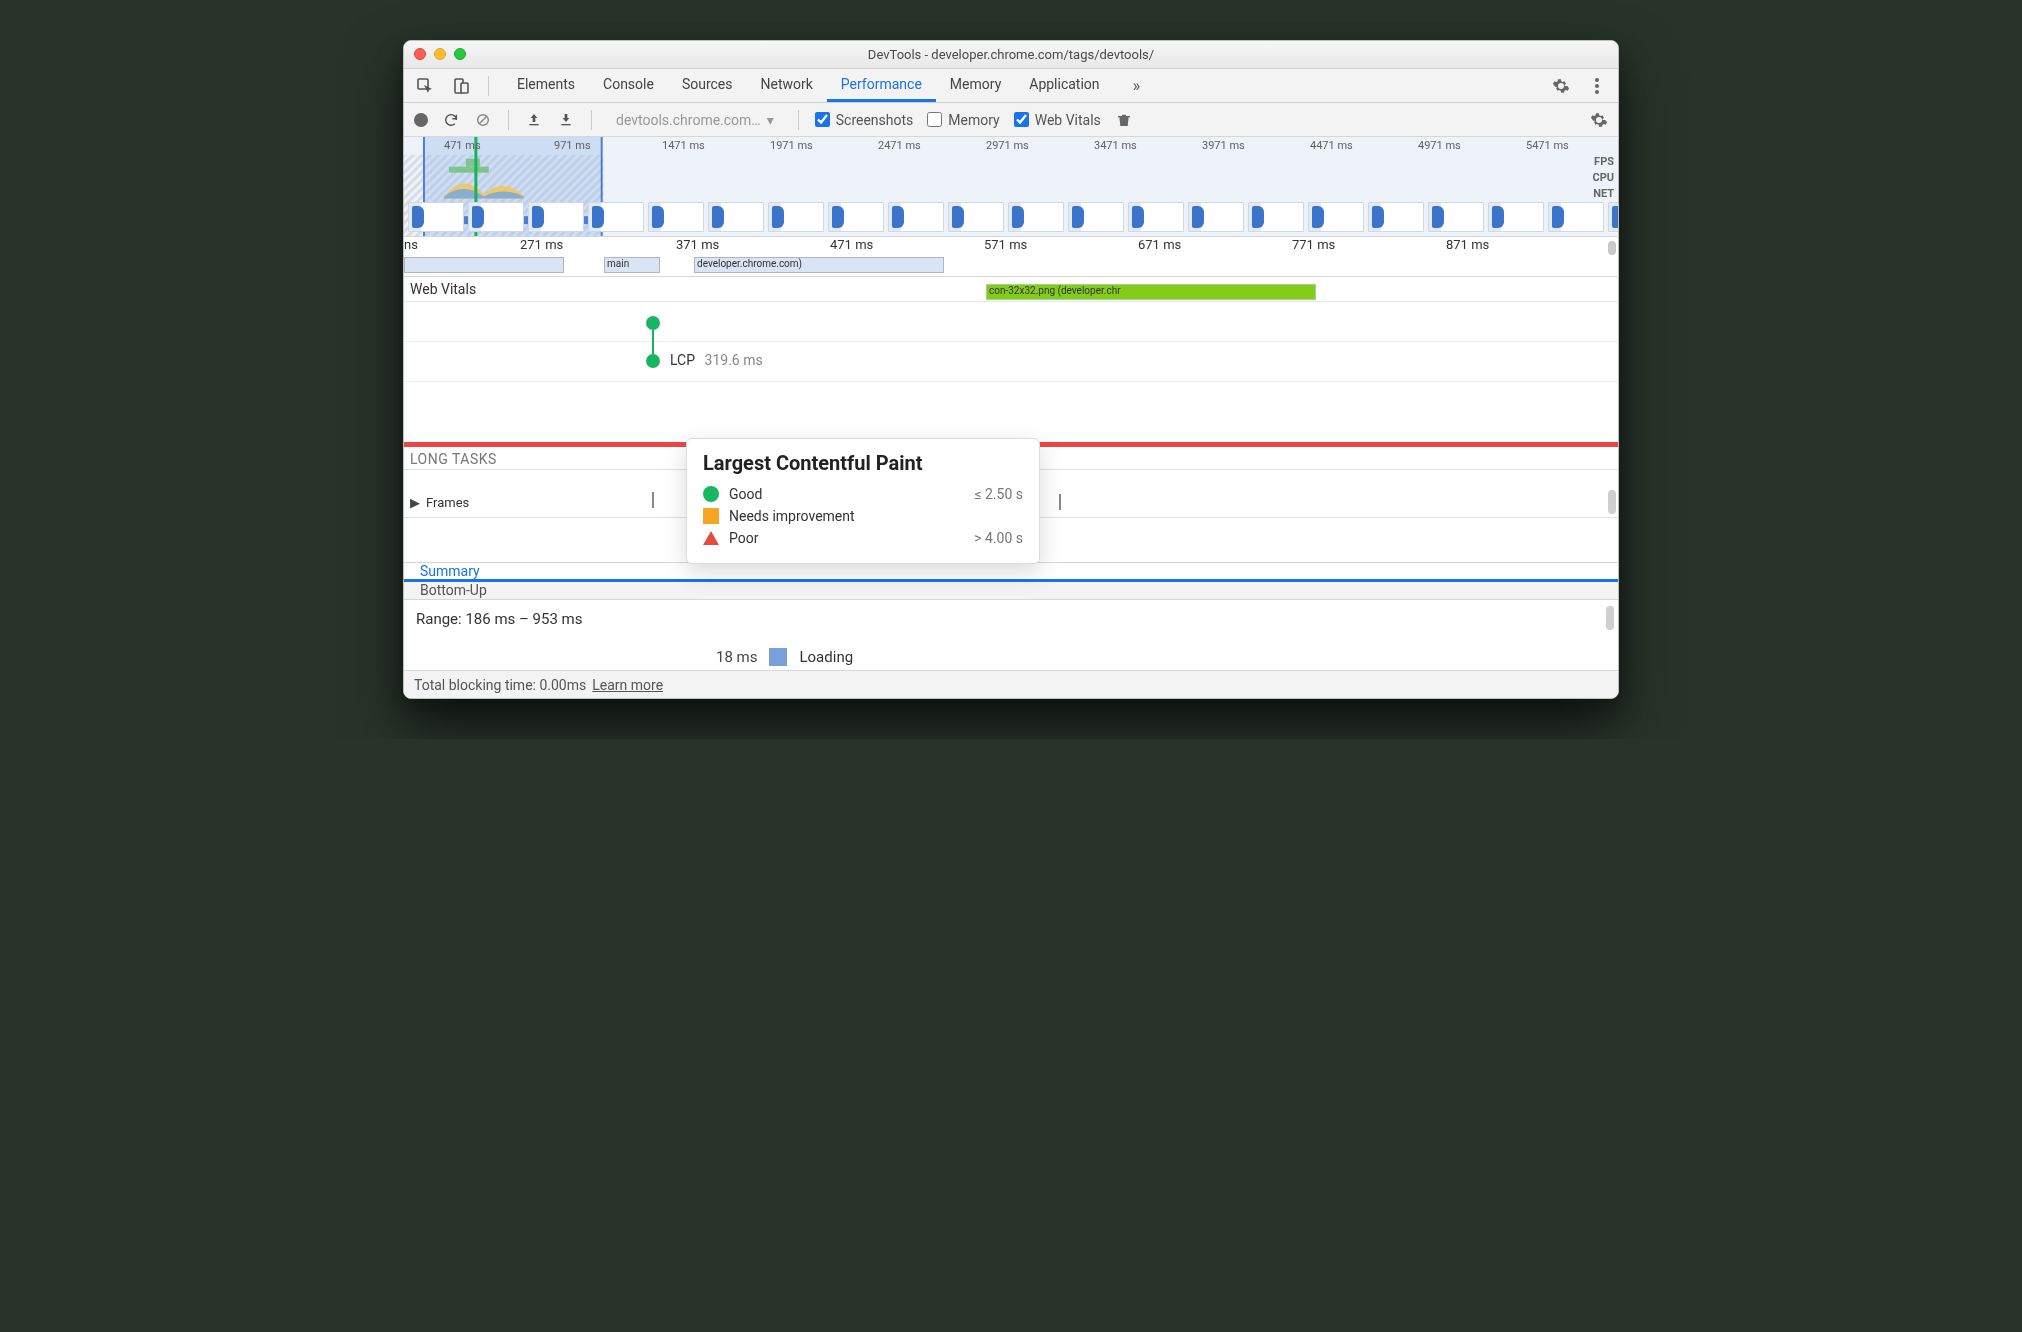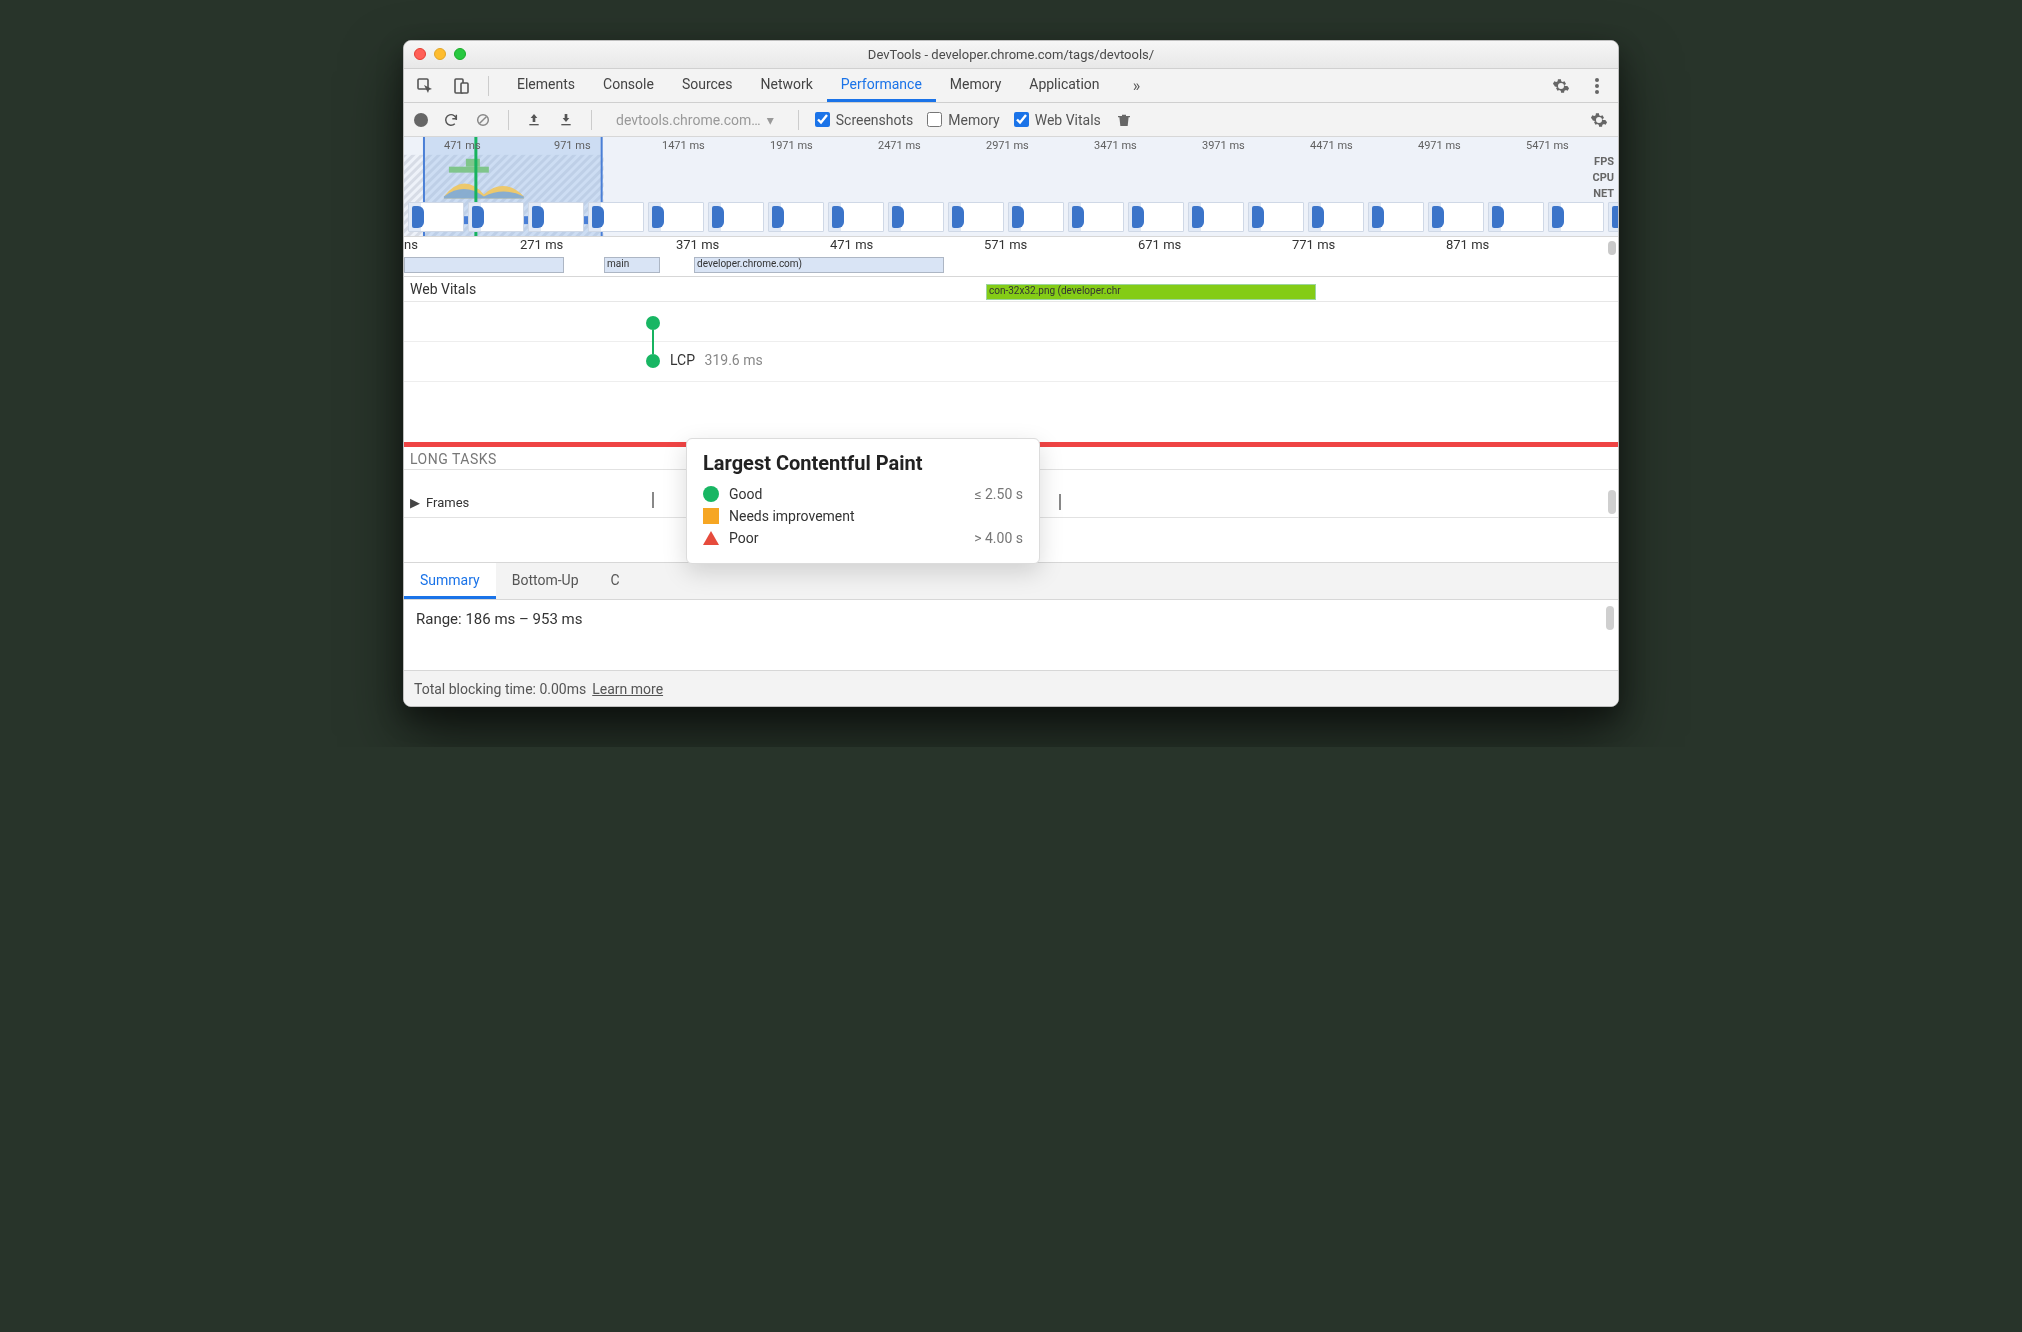--- a/index.html
+++ b/index.html
@@ -73,31 +73,31 @@
   }
   .tooltip h4 { font-size:20px; font-weight:700; color:#222; margin-bottom:8px;}
   .tt-row { display:flex; align-items:center; font-size:14px; color:#333; padding:3px 0;}
   .tt-row .sw { width:16px; height:16px; margin-right:10px; }
   .tt-row .sw.circle { border-radius:50%; background:#18b663;}
   .tt-row .sw.square { background:#f6a623;}
   .tt-row .sw.tri { width:0;height:0;border-left:8px solid transparent;border-right:8px solid transparent;border-bottom:14px solid #e64b3c; background:transparent; margin-right:10px;}
   .tt-row .label { flex:0 0 auto; }
   .tt-row .val { margin-left:auto; color:#777;}
   
-  .summary-tabs { height:38px; display:flex; align-items:stretch; border-top:1px solid #d7d7d7; border-bottom:1px solid #d7d7d7; background:#f3f3f3; font-size:14px; color:#555;}
+  .summary-tabs { height:38px; display:flex; align-items:stretch; border-top:1px solid #d7d7d7; border-bottom:1px solid #d7d7d7; background:#f3f3f3; font-size:14px; color:#555;flex-direction:column;}
   .summary-tabs .stab { padding:0 16px; display:flex; align-items:center; border-bottom:3px solid transparent; cursor:pointer;}
   .summary-tabs .stab.active { color:#1a73e8; border-bottom-color:#1a73e8; background:#fff;}
   
   .summary-body { padding:10px 12px 2px; font-size:15px; color:#333; background:#fff; position:relative;}
   .legend { display:flex; align-items:center; gap:12px; margin-top:20px; padding-left:300px;}
   .legend .sq { width:18px; height:18px; background:#7aa0d9; }
   .legend .ms { color:#444; }
   .summary-scroll { position:absolute; right:4px; top:6px; width:8px; height:24px; background:#cfcfcf; border-radius:4px;}
   
-  .statusbar { height:36px; border-top:1px solid #d7d7d7; background:#f3f3f3; display:flex; align-items:center; font-size:14px; color:#555; padding:0 10px; gap:6px;}
+  .statusbar { height:28px; border-top:1px solid #d7d7d7; background:#f3f3f3; display:flex; align-items:center; font-size:14px; color:#555; padding:0 10px; gap:6px;}
   .statusbar a { color:#555; text-decoration:underline; }
   
   .filmstrip { position:absolute; left:0; right:0; bottom:0; height:34px; display:flex; gap:4px; padding-left:4px; overflow:hidden; }
   .thumb { flex:0 0 56px; height:30px; background:linear-gradient(90deg,#e2eaf6 0 22%,#fff 22% 100%); border:1px solid #cfd8e6; border-radius:1px; position:relative;}
   .thumb::before{content:"";position:absolute;left:3px;top:3px;width:12px;height:22px;background:#3b74c9;border-radius:2px 6px 6px 2px;}
   svg { display:block; }
   
   .flame2 { height:40px; border-bottom:1px solid #d7d7d7; position:relative; background:#fff;}
   .flame2 .ruler span { position:absolute; top:0px; font-size:13px; color:#333; }
 </style>
@@ -344,20 +344,25 @@
   </div>
 
   <div class="summary-tabs">
     <div class="stab active">Summary</div>
     <div class="stab">Bottom-Up</div>
     <div class="stab">C</div>
   </div>
 
   <div class="summary-body" style="height:70px;">
     <div>Range: 186 ms – 953 ms</div>
+    <div class="legend">
+      <span class="ms">18 ms</span>
+      <span class="sq"></span>
+      <span>Loading</span>
+    </div>
     <div class="summary-scroll"></div>
   </div>
 
   <div class="statusbar">
     <span>Total blocking time: 0.00ms</span>
     <a href="#">Learn more</a>
   </div>
 
 </div>
 

